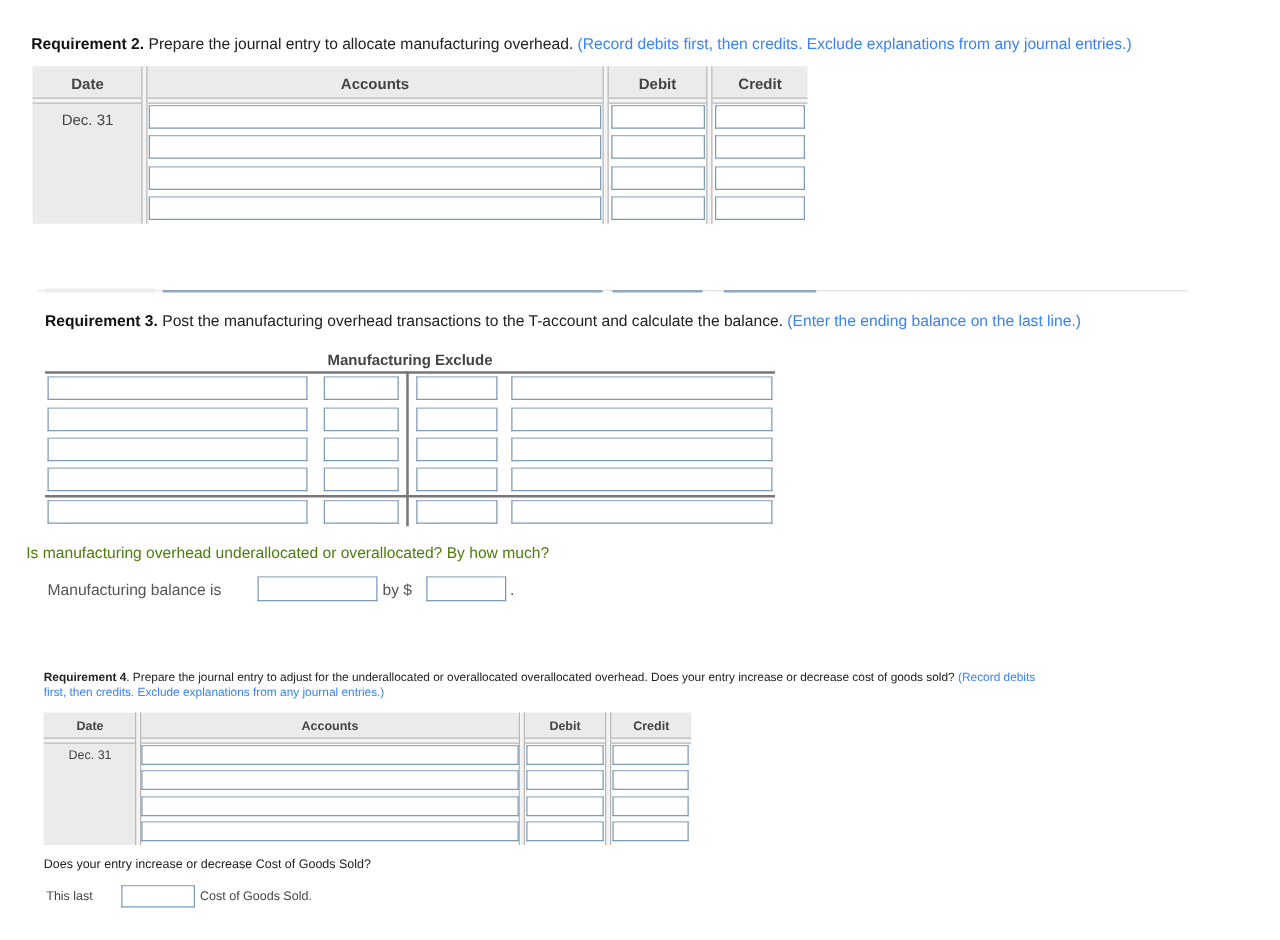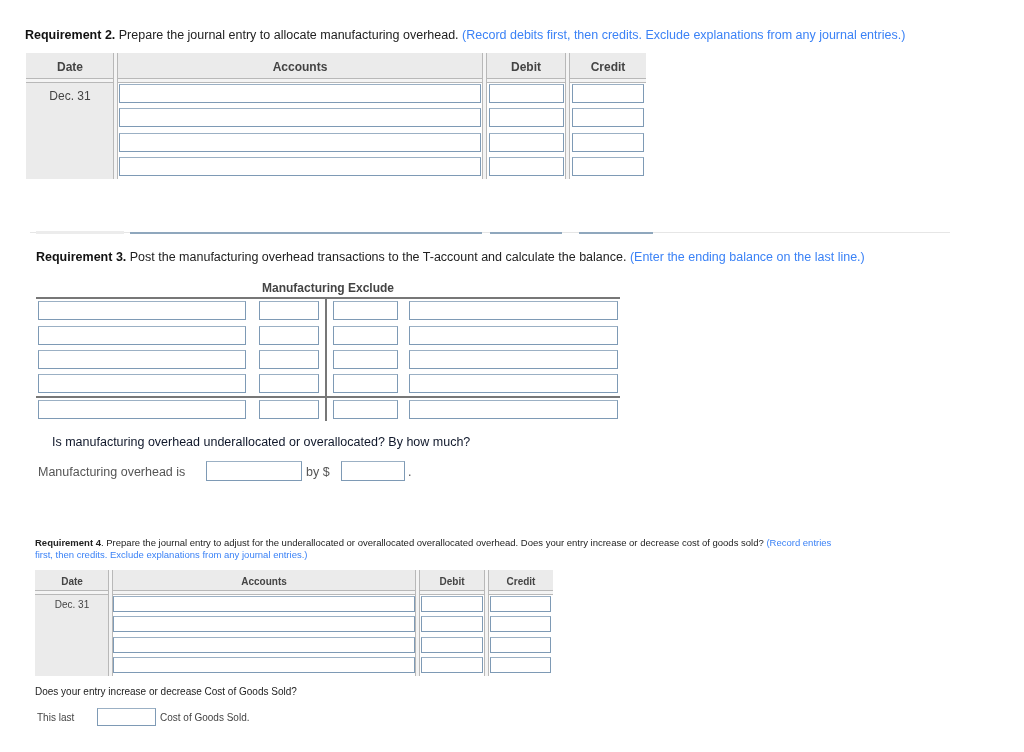--- a/index.html
+++ b/index.html
@@ -94,29 +94,29 @@
   <input class="tb" style="left: 259px; top: 374px; width: 60px; height: 19px;" value="">
   <input class="tb" style="left: 333px; top: 374px; width: 65px; height: 19px;" value="">
   <input class="tb" style="left: 409px; top: 374px; width: 209px; height: 19px;" value="">
 
   <input class="tb" style="left: 38px; top: 400px; width: 208px; height: 19px;" value="">
   <input class="tb" style="left: 259px; top: 400px; width: 60px; height: 19px;" value="">
   <input class="tb" style="left: 333px; top: 400px; width: 65px; height: 19px;" value="">
   <input class="tb" style="left: 409px; top: 400px; width: 209px; height: 19px;" value="">
 </div>
 
-<div class="label" style="left:52px; top:435px; font-size:12.5px; color:#0f172a;">Is manufacturing overhead underallocated or overallocated? By how much?</div>
-<div class="label" style="left:38px; top:465px; font-size:12.5px; color:#555;">Manufacturing overhead is</div>
+<div class="label" style="left:21px; top:435px; font-size:12.5px; color:#4d7c0f;">Is manufacturing overhead underallocated or overallocated? By how much?</div>
+<div class="label" style="left:38px; top:465px; font-size:12.5px; color:#555;">Manufacturing balance is</div>
 <input class="tb" style="left: 206px; top: 461px; width: 96px; height: 20px;" value="">
 <div class="label" style="left:306px; top:465px; font-size:12.5px; color:#555;">by $</div>
 <input class="tb" style="left: 341px; top: 461px; width: 64px; height: 20px;" value="">
 <div class="label" style="left:408px; top:465px; font-size:12.5px; color:#555;">.</div>
 
 <div class="abs small" style="left:35px; top:537px; white-space:nowrap;">
-  <b>Requirement 4</b><span>. Prepare the journal entry to adjust for the underallocated or overallocated overallocated overhead. Does your entry increase or decrease cost of goods sold?</span><span class="green"> (Record entries</span>
+  <b>Requirement 4</b><span>. Prepare the journal entry to adjust for the underallocated or overallocated overallocated overhead. Does your entry increase or decrease cost of goods sold?</span><span class="green"> (Record debits</span>
 </div>
 <div class="abs small green" style="left:35px; top:549px; white-space:nowrap;">first, then credits. Exclude explanations from any journal entries.)</div>
 
 <div>
   <div class="abs gray" style="left:35px; top:570px; width:518px; height:22px;"></div>
   <div class="abs gray" style="left:35px; top:592px; width:74px; height:84px;"></div>
   <div class="hsep" style="left:35px; top:590px; width:518px;"></div>
   <div class="vsep" style="left:108px; top:570px; height:106px;"></div>
   <div class="vsep" style="left:415px; top:570px; height:106px;"></div>
   <div class="vsep" style="left:484px; top:570px; height:106px;"></div>

